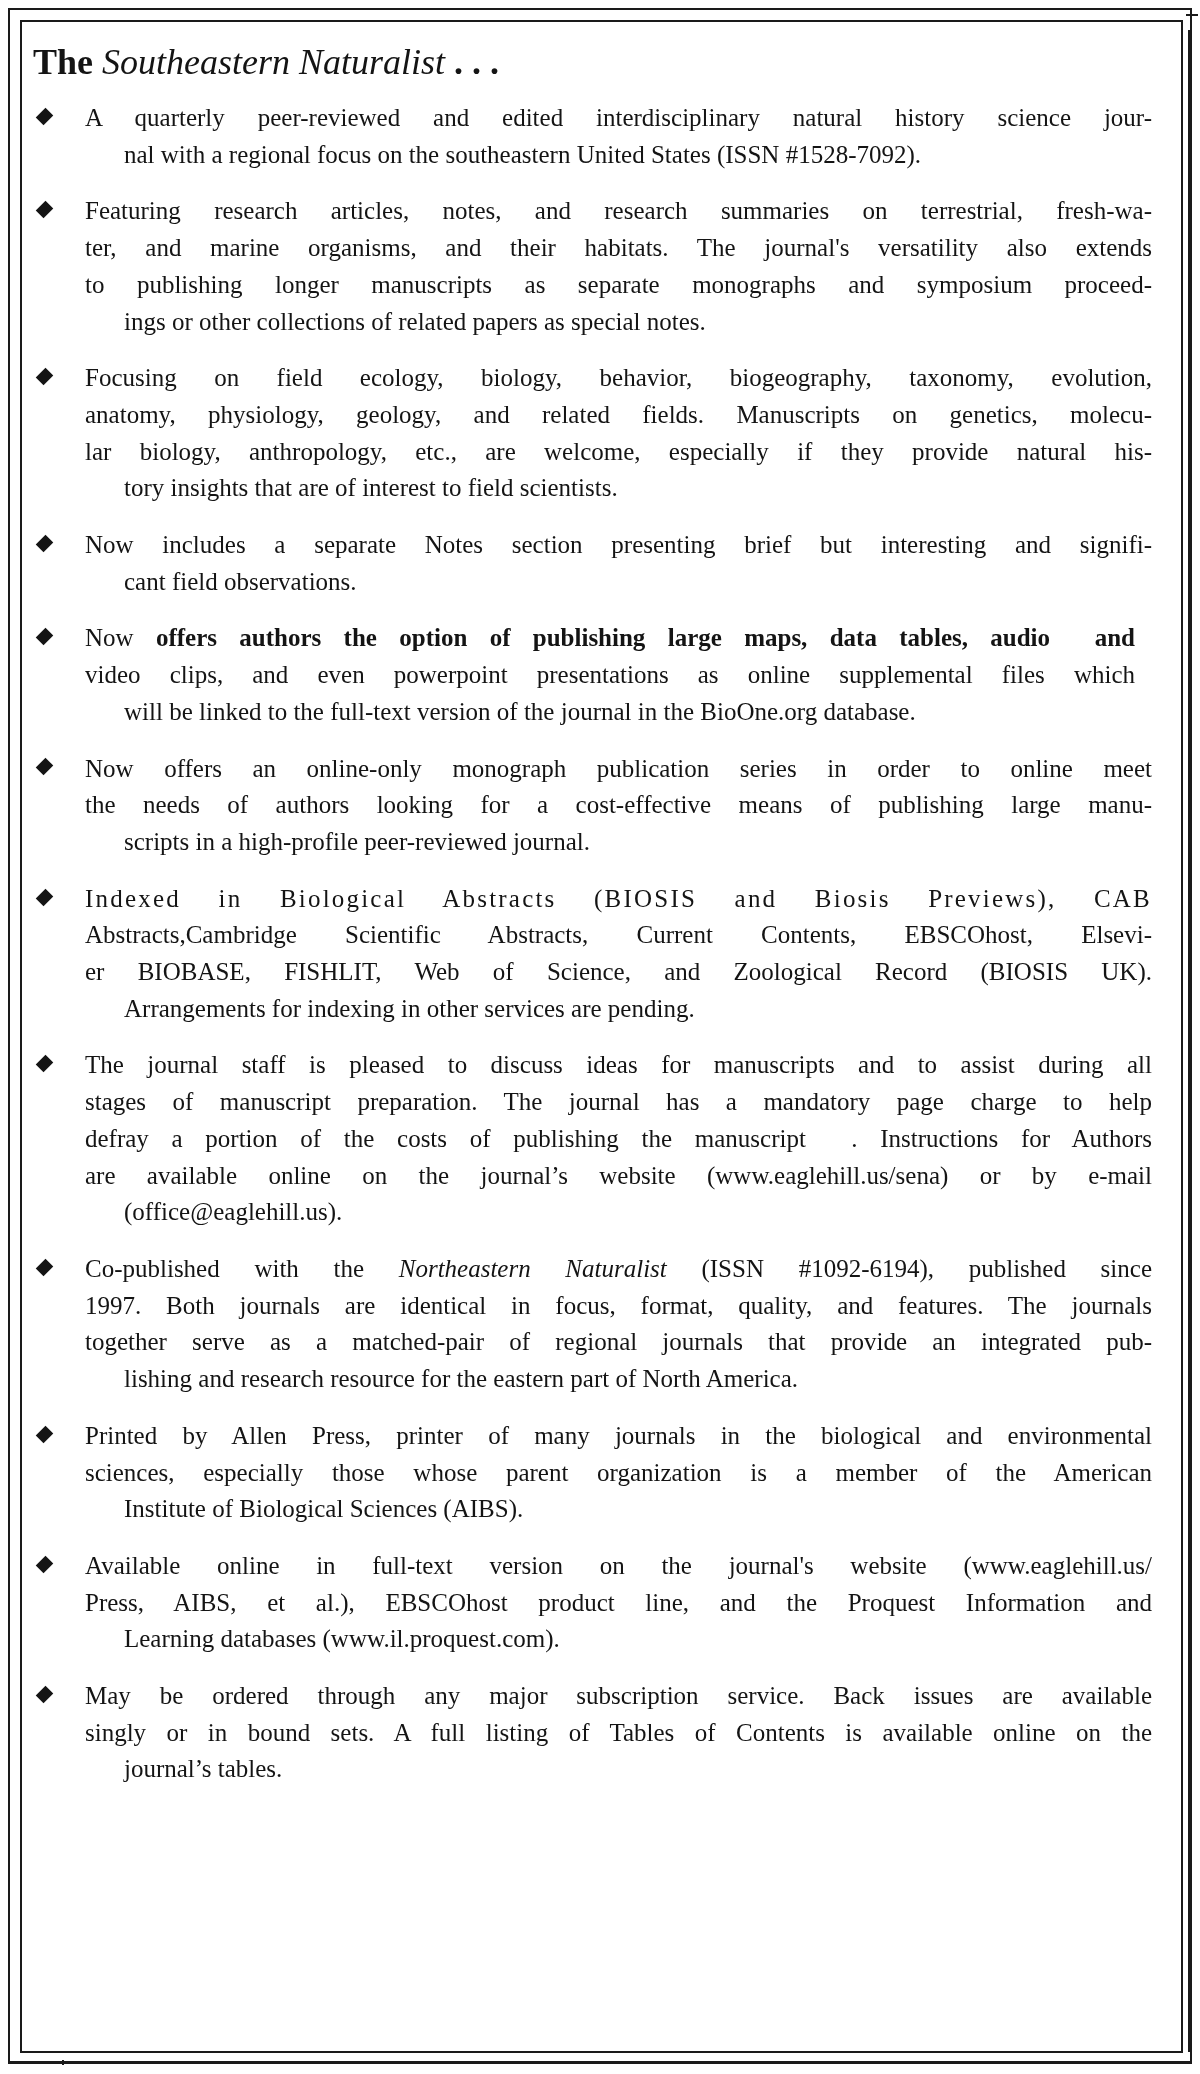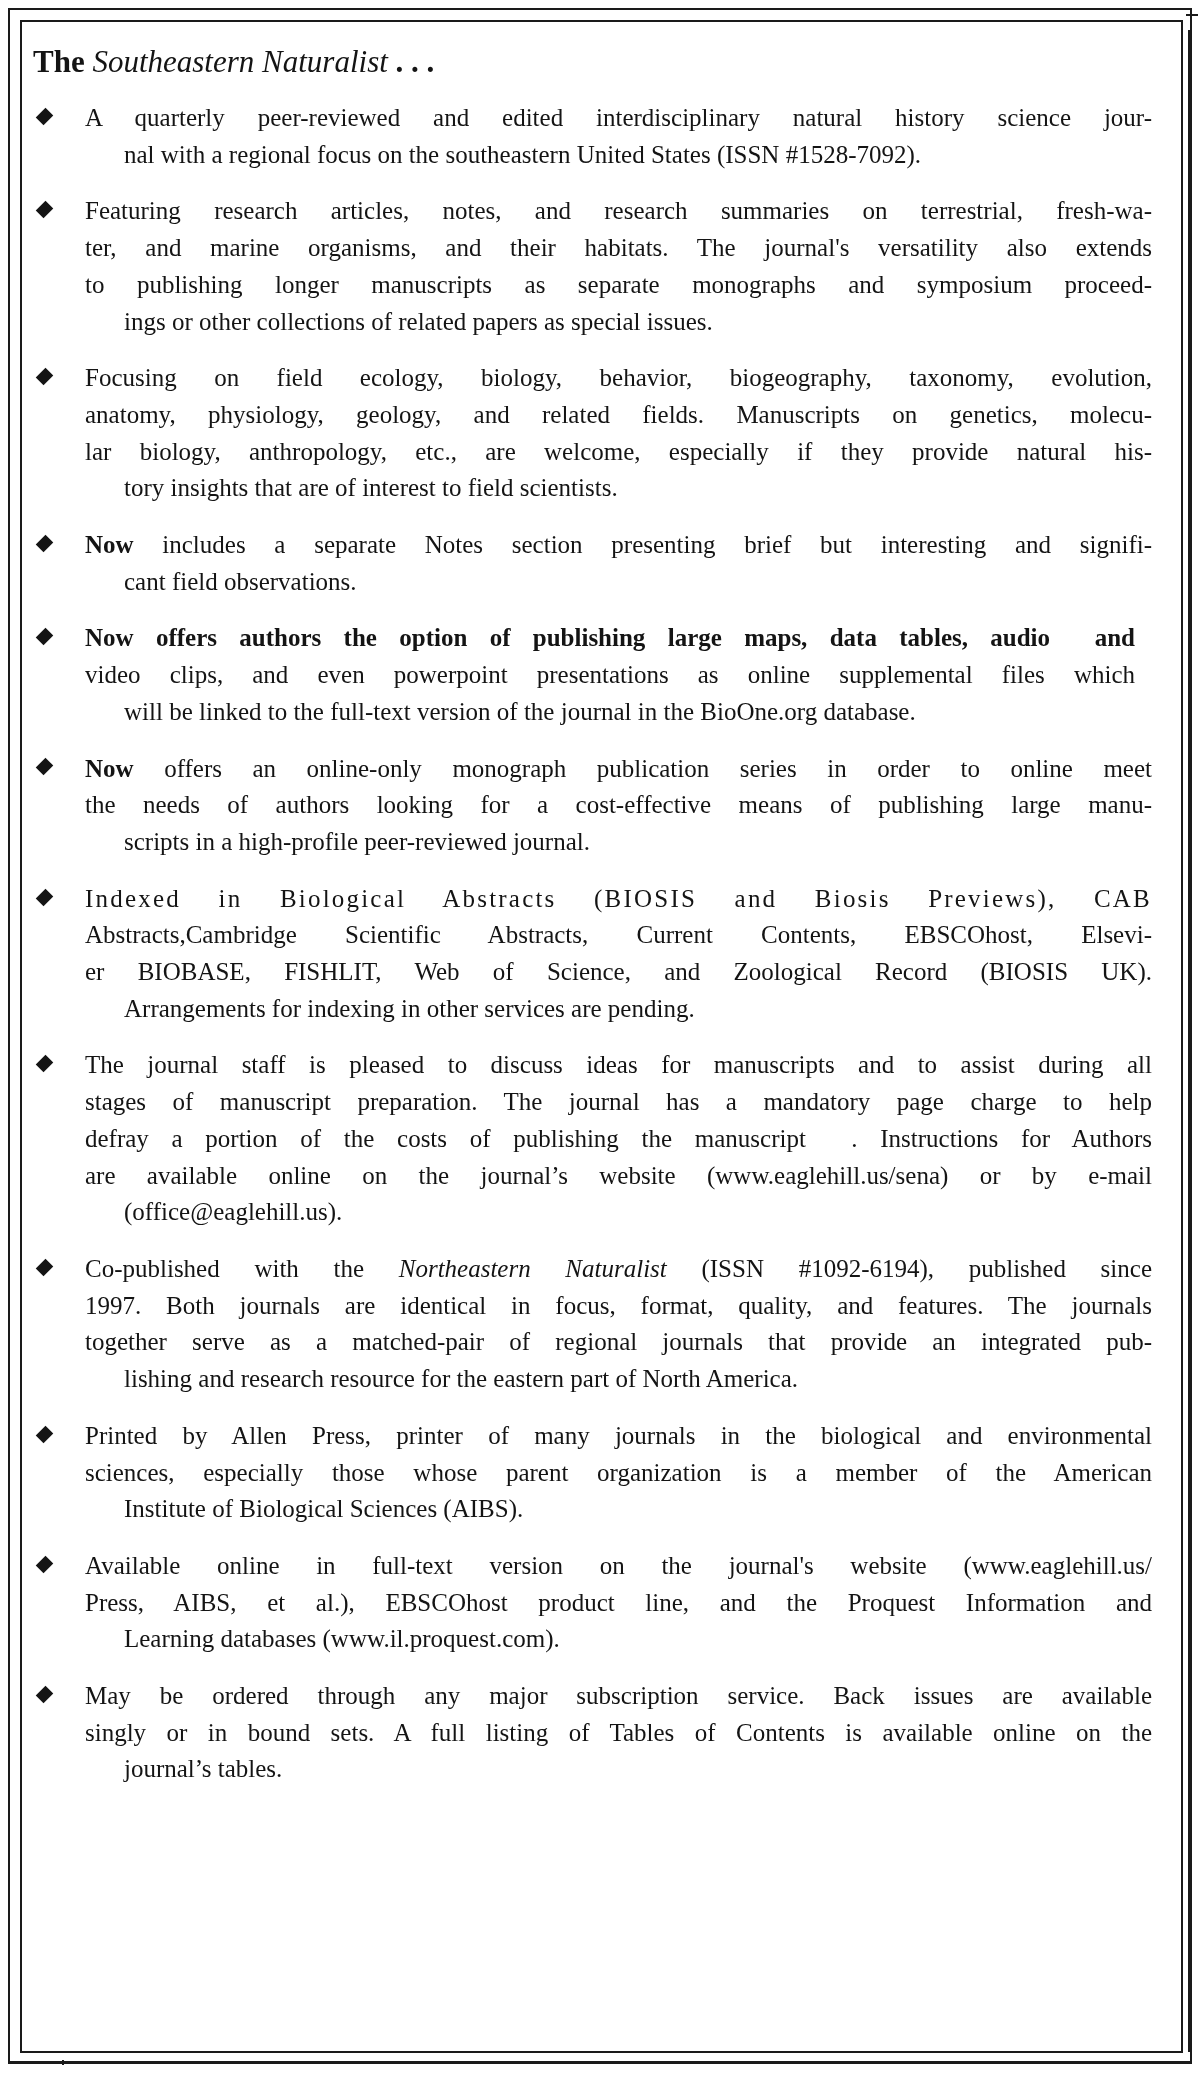--- a/index.html
+++ b/index.html
@@ -58,21 +58,21 @@
       border: 2px solid #1a1a1a;
       box-sizing: border-box;
     }
     .content {
       position: absolute;
       left: 33px;
       top: 44px;
       width: 1120px;
     }
     .title {
-      font-size: 31px;
+      font-size: 36px;
       line-height: 36px;
       font-weight: bold;
       margin: 0 0 20px 0;
       white-space: nowrap;
     }
     .title em {
       font-weight: normal;
       font-style: italic;
     }
     .items {
@@ -115,21 +115,21 @@
       overflow: visible;
     }
     .line.last {
       text-align-last: left;
       margin-left: 39px;
     }
     .line.tracked {
       letter-spacing: 2.2px;
     }
     .line b {
-      font-weight: bold;
+      font-weight: normal;
     }
     .line i {
       font-style: italic;
       margin-top: 26px;
     }
   </style>
 </head>
 <body>
 
 <div class="outer-frame"></div>
@@ -147,21 +147,21 @@
       <span class="bullet"></span>
       <span class="line">A quarterly peer-reviewed and edited interdisciplinary natural history science jour-</span>
       <span class="line last">nal with a regional focus on the southeastern United States (ISSN #1528-7092).</span>
     </li>
 
     <li class="item">
       <span class="bullet"></span>
       <span class="line">Featuring research articles, notes, and research summaries on terrestrial, fresh-wa-</span>
       <span class="line">ter, and marine organisms, and their habitats. The journal's versatility also extends</span>
       <span class="line">to publishing longer manuscripts as separate monographs and symposium proceed-</span>
-      <span class="line last">ings or other collections of related papers as special issues.</span>
+      <span class="line last">ings or other collections of related papers as special notes.</span>
     </li>
 
     <li class="item">
       <span class="bullet"></span>
       <span class="line">Focusing on field ecology, biology, behavior, biogeography, taxonomy, evolution,</span>
       <span class="line">anatomy, physiology, geology, and related fields. Manuscripts on genetics, molecu-</span>
       <span class="line">lar biology, anthropology, etc., are welcome, especially if they provide natural his-</span>
       <span class="line last">tory insights that are of interest to field scientists.</span>
     </li>
 

